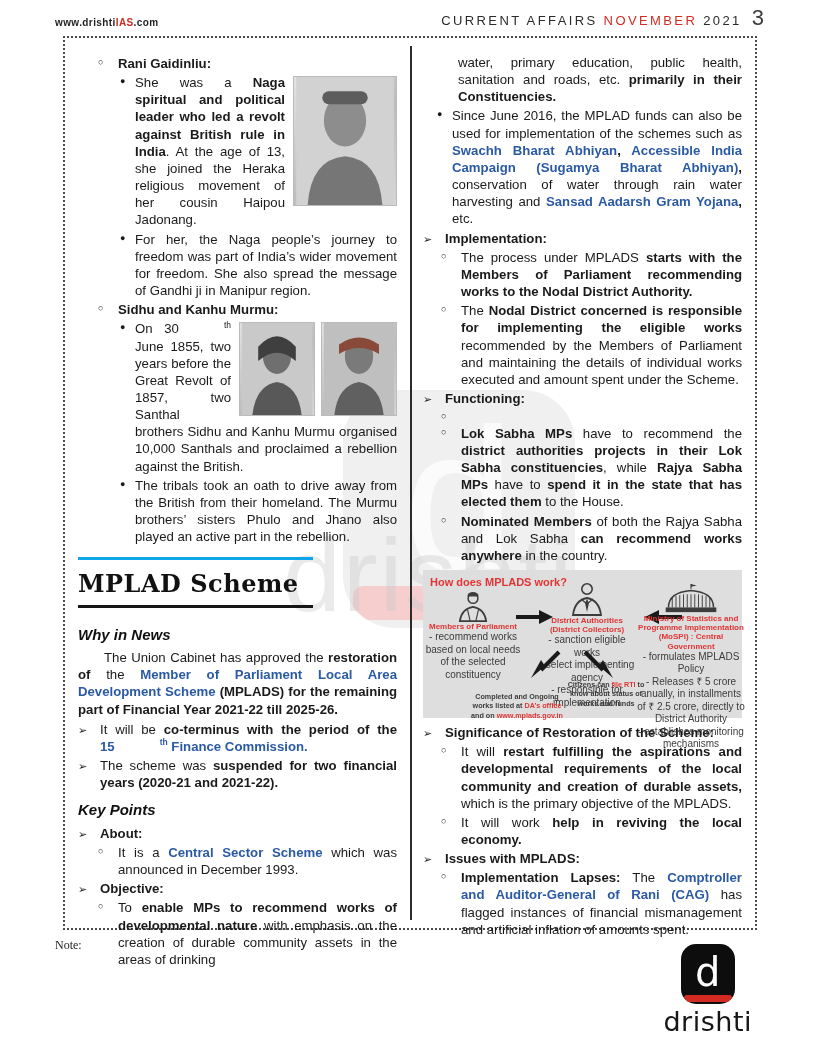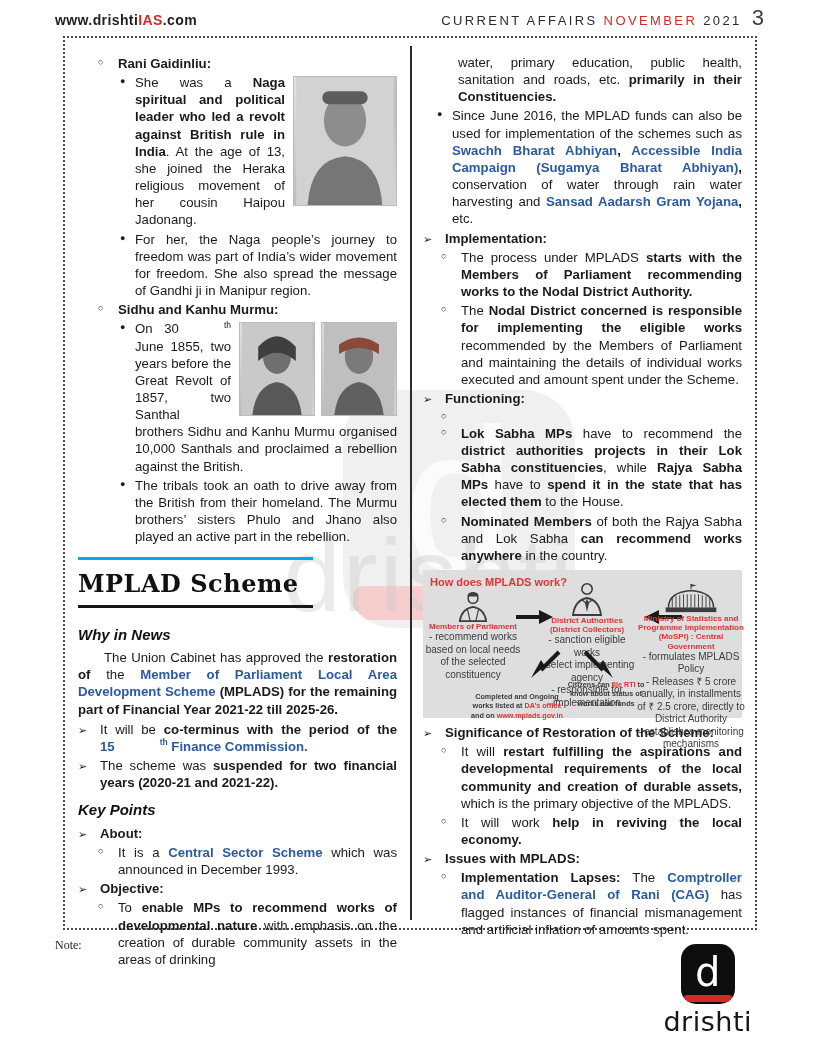--- a/index.html
+++ b/index.html
@@ -4,21 +4,21 @@
 <style>
   * { margin:0; padding:0; box-sizing:border-box; }
   html,body { background:#fff; }
   .page {
     position:relative; width:816px; height:1056px; background:#fff;
     font-family:"Liberation Sans", sans-serif; color:#1a1a1a; overflow:hidden;
   }
   
   .hdr { position:absolute; left:55px; right:52px; top:8px; display:flex;
          justify-content:space-between; align-items:flex-end; }
-  .hdr .site { font-size:14px; letter-spacing:.4px; color:#1f1f1f; font-weight:600; }
+  .hdr .site { font-size:10px; letter-spacing:.4px; color:#1f1f1f; font-weight:600; }
   .hdr .site .red { color:#d42a22; }
   .hdr .issue { font-size:13px; letter-spacing:2.4px; color:#2b2b2b; display:flex; align-items:flex-end; }
   .hdr .issue .red { color:#d42a22; }
   .hdr .pagenum { font-size:22px; letter-spacing:0; color:#3c3c3c; margin-left:10px; line-height:.9; }
   
   .frame { position:absolute; left:63px; top:36px; width:694px; height:894px;
            border:2px dotted #4a4a4a; }
   .divider { position:absolute; left:50%; top:8px; bottom:8px; width:2px; background:#2b2b2b; }
   .cols { position:relative; display:flex; height:100%; z-index:1; }
   .col { width:50%; padding:15px 13px 6px 13px; font-size:13.2px; line-height:1.3; }

